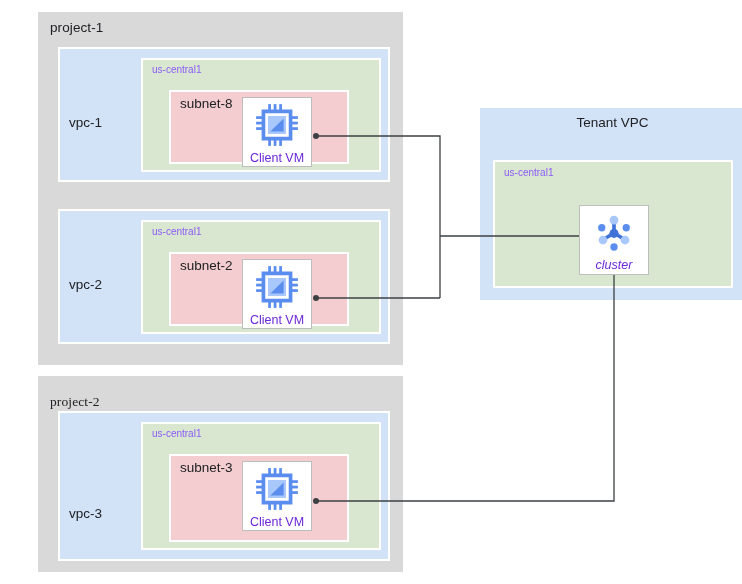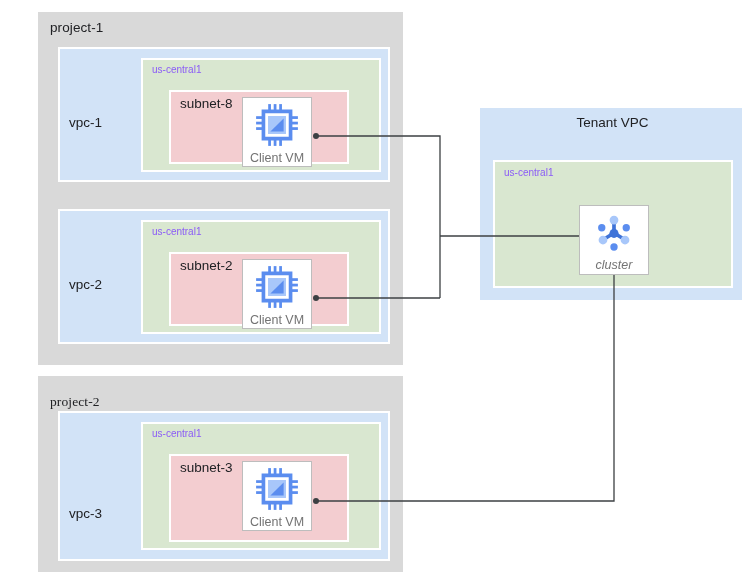--- a/index.html
+++ b/index.html
@@ -87,21 +87,21 @@
     display: flex;
     flex-direction: column;
     align-items: center;
     justify-content: flex-start;
   }
   .node-icon {
     display: block;
   }
   .node-label {
     font-size: 12.5px;
-    color: #737373;
+    color: #6d28d9;
     text-align: center;
     line-height: 14px;
     white-space: nowrap;
   }
   
   #connectors {
     position: absolute;
     left: 0;
     top: 0;
     width: 742px;

